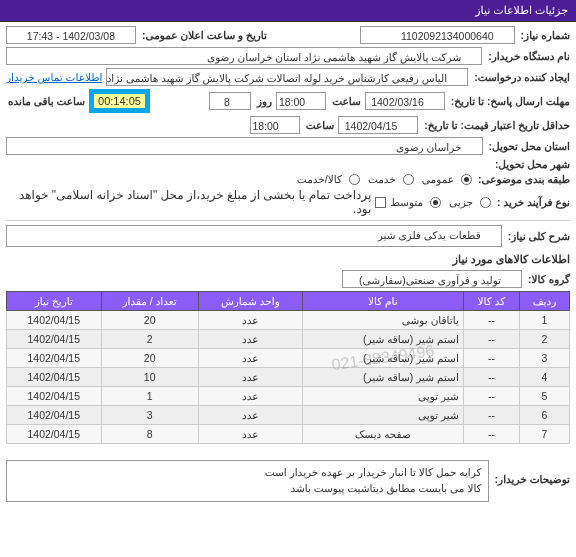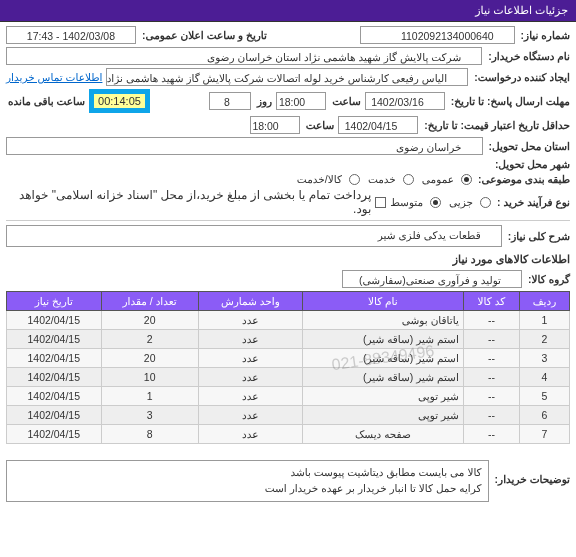--- a/index.html
+++ b/index.html
@@ -319,18 +319,18 @@
           <td>عدد</td>
           <td>8</td>
           <td>1402/04/15</td>
         </tr>
       </tbody>
   </table>
 
   <div class="row" style="margin-top:12px; align-items:center">
     <span class="label">توضیحات خریدار:</span>
     <div class="notes-box" style="flex:1">
+      <div>کرایه حمل کالا تا انبار خریدار بر عهده خریدار است</div>
       <div>کالا  می  بایست  مطابق  دیتاشیت  پیوست  باشد</div>
-      <div>کرایه حمل کالا تا انبار خریدار بر عهده خریدار است</div>
     </div>
   </div>
 
 </div>
 
 </body></html>

